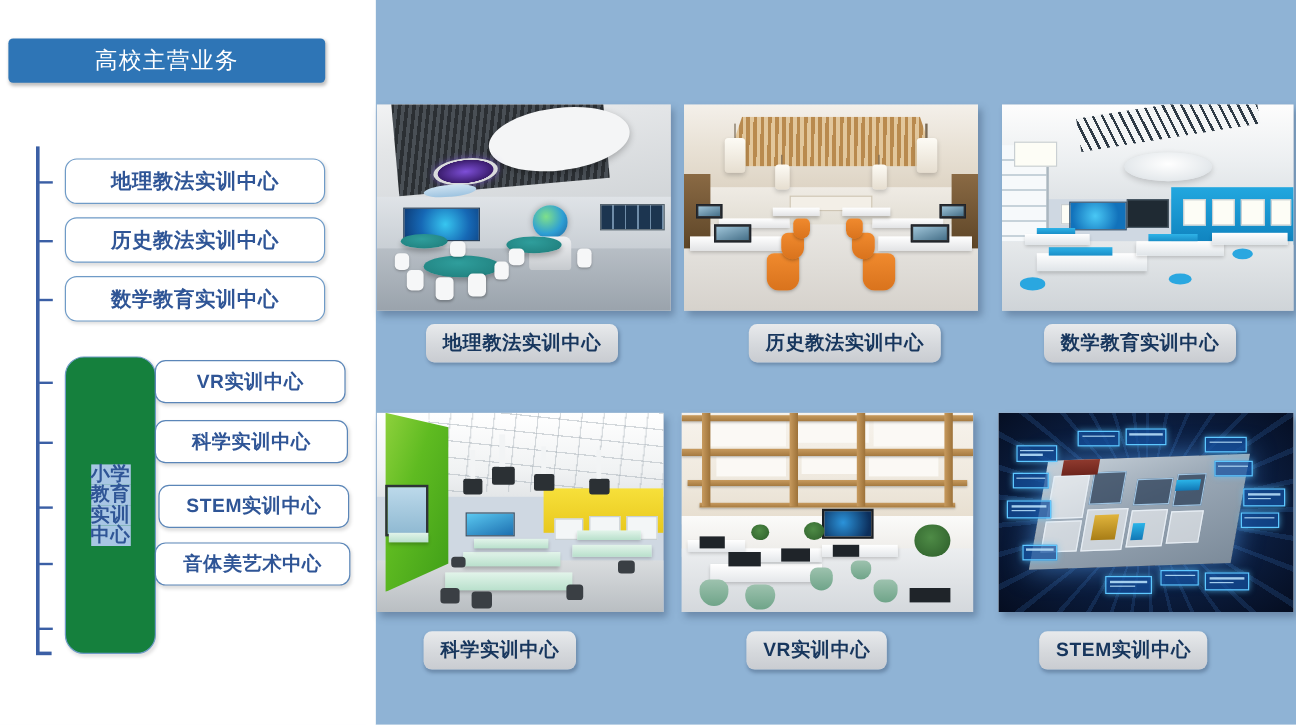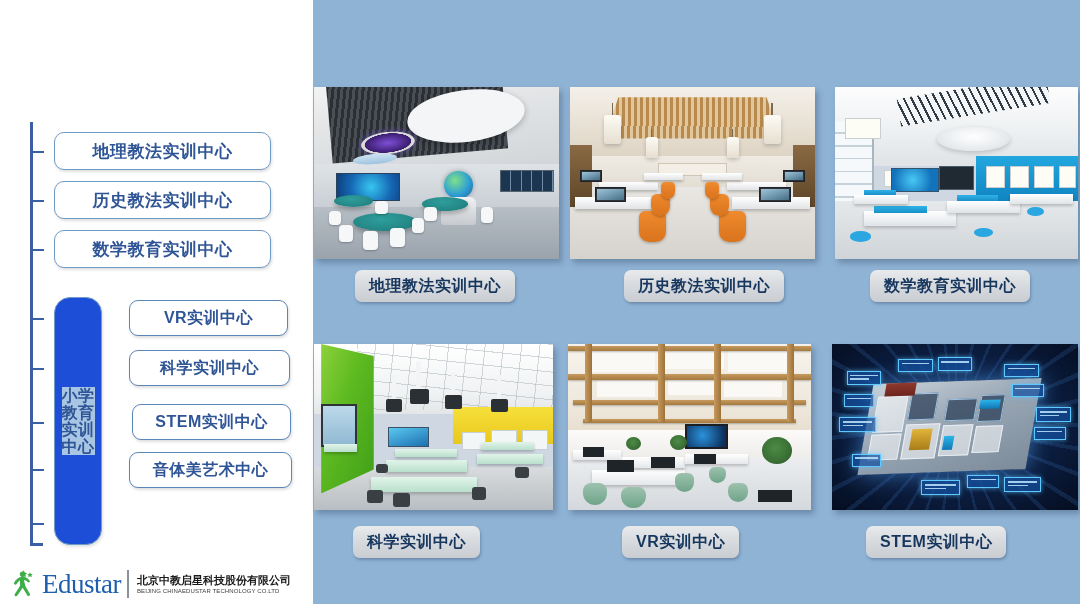--- a/index.html
+++ b/index.html
@@ -61,22 +61,22 @@
   }
   .node .t {
     color: #2f5596; font-size: 17px; font-weight: bold; letter-spacing: 0.5px;
     white-space: nowrap;
   }
   .node.sub { border-color: #5b86b8; border-radius: 9px; height: 36px; }
   .node.sub .t { font-size: 16px; }
 
   
   .group-capsule {
-    position: absolute; left: 54px; top: 297px; width: 48px; height: 248px;
-    background: #1d4ed8; border: 1.5px solid #6f9bc7; border-radius: 16px;
+    position: absolute; left: 54px; top: 297px; width: 76px; height: 248px;
+    background: #15803d; border: 1.5px solid #6f9bc7; border-radius: 16px;
     display: flex; align-items: center; justify-content: center;
     box-shadow: 1px 2px 3px rgba(0,0,0,0.12);
   }
   .vlabel { display: flex; flex-direction: column; align-items: center; }
   .vlabel span {
     display: block;
     background: #a8c6e4;
     color: #2f5596; font-size: 16px; font-weight: bold;
     line-height: 17px; letter-spacing: 0.5px;
   }
@@ -261,20 +261,23 @@
   .stem-tag i.b { top:52%; right:34%; }
 </style>
 </head>
 <body>
 
 <div class="slide">
 
   <div class="right-panel"></div>
   <div class="panel-divider"></div>
 
+  <div class="header-bar">
+    <span class="t">高校主营业务</span>
+  </div>
 
 
   <div class="trunk"></div>
   <div class="trunk-foot"></div>
   <div class="tick" style="top:151px"></div>
   <div class="tick" style="top:200px"></div>
   <div class="tick" style="top:249px"></div>
   <div class="tick" style="top:318px"></div>
   <div class="tick" style="top:368px"></div>
   <div class="tick" style="top:422px"></div>
@@ -306,37 +309,20 @@
   <div class="node sub" style="left:129px; top:350px; width:161px;">
     <span class="t">科学实训中心</span>
   </div>
   <div class="node sub" style="left:132px; top:404px; width:159px;">
     <span class="t">STEM实训中心</span>
   </div>
   <div class="node sub" style="left:129px; top:452px; width:163px;">
     <span class="t">音体美艺术中心</span>
   </div>
 
-  <div class="logo-wrap">
-    <svg class="logo-mark" viewBox="0 0 40 40">
-      <path d="M21 5 l2.2 4.6 L28 10 l-3.6 3.3 0.9 4.9 -4.3-2.4 -4.3 2.4 0.9-4.9 L14 10 l4.8-0.4 Z" fill="#3fae49" transform="translate(-1,-3) scale(0.62) translate(14,6)"></path>
-      <circle cx="19.5" cy="8.5" r="3.2" fill="#3fae49"></circle>
-      <path d="M19.5 11.5 C23 11.5 25.5 13 27.5 15.5 C29 17.4 27 19 25.4 17.6 C23.8 16.2 22.6 15.6 21.2 15.4
-               L22.6 22 L28 31.5 C29.3 33.7 26.3 35.3 25 33.2 L19.6 24.3 L13.4 33.6 C12 35.7 9 34 10.4 31.8
-               L16.6 22.2 L16.4 16 C14.9 16.8 13.6 18.3 12.6 19.9 C11.3 22 8.4 20.3 9.7 18.2
-               C11.7 14.9 15.2 11.5 19.5 11.5 Z" fill="#3fae49"></path>
-      <path d="M28.2 6.2 l1 2.1 2.3 0.2 -1.7 1.5 0.5 2.2 -2.1-1.2 -2 1.2 0.4-2.2 -1.7-1.5 2.3-0.2 Z" fill="#3fae49"></path>
-    </svg>
-    <span class="logo-word">Edustar</span>
-    <div class="logo-rule"></div>
-    <div class="logo-cn">
-      <span class="cn">北京中教启星科技股份有限公司</span>
-      <span class="en">BEIJING CHINAEDUSTAR TECHNOLOGY CO.LTD</span>
-    </div>
-  </div>
 
   <div class="photo" style="left:314px; top:87px; width:245px; height:172px;">
     <div class="scene">
       <div class="geo-ceil"></div>
       <div class="geo-dark"></div>
       <div class="geo-oval"></div>
       <div class="geo-wall"></div>
       <div class="geo-ring"></div>
       <div class="geo-ring2"></div>
       <div class="geo-floor"></div>

